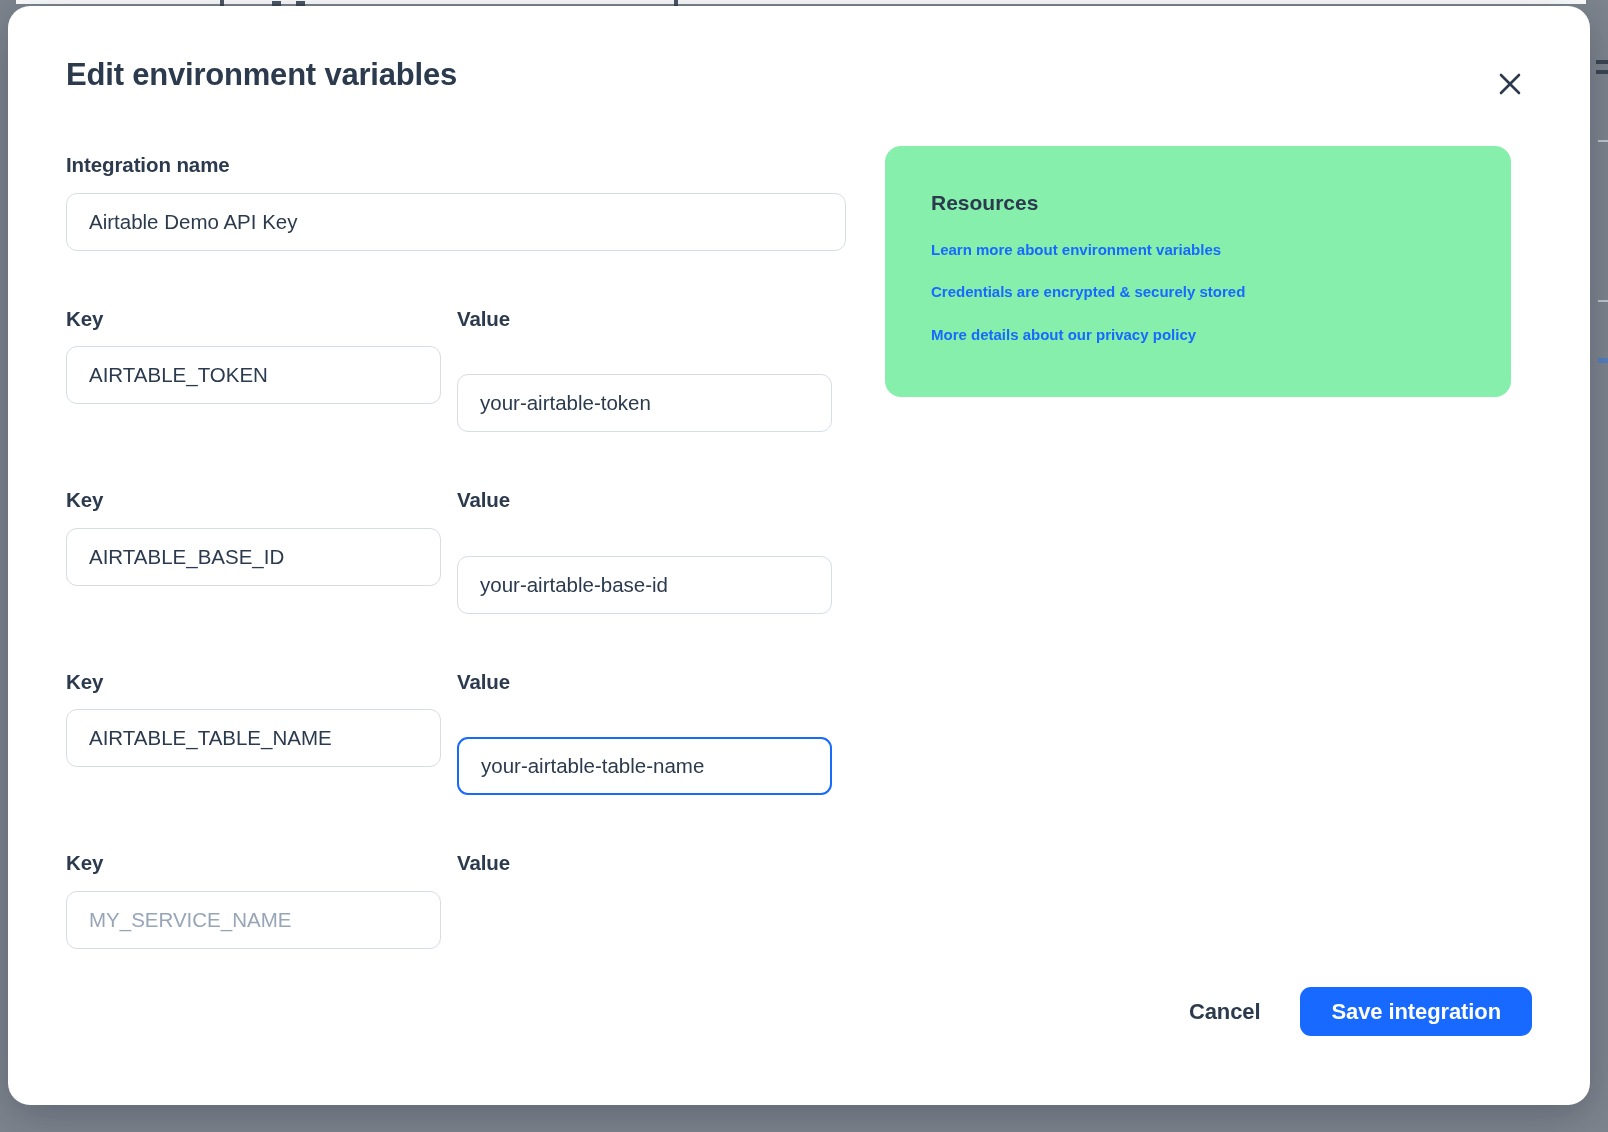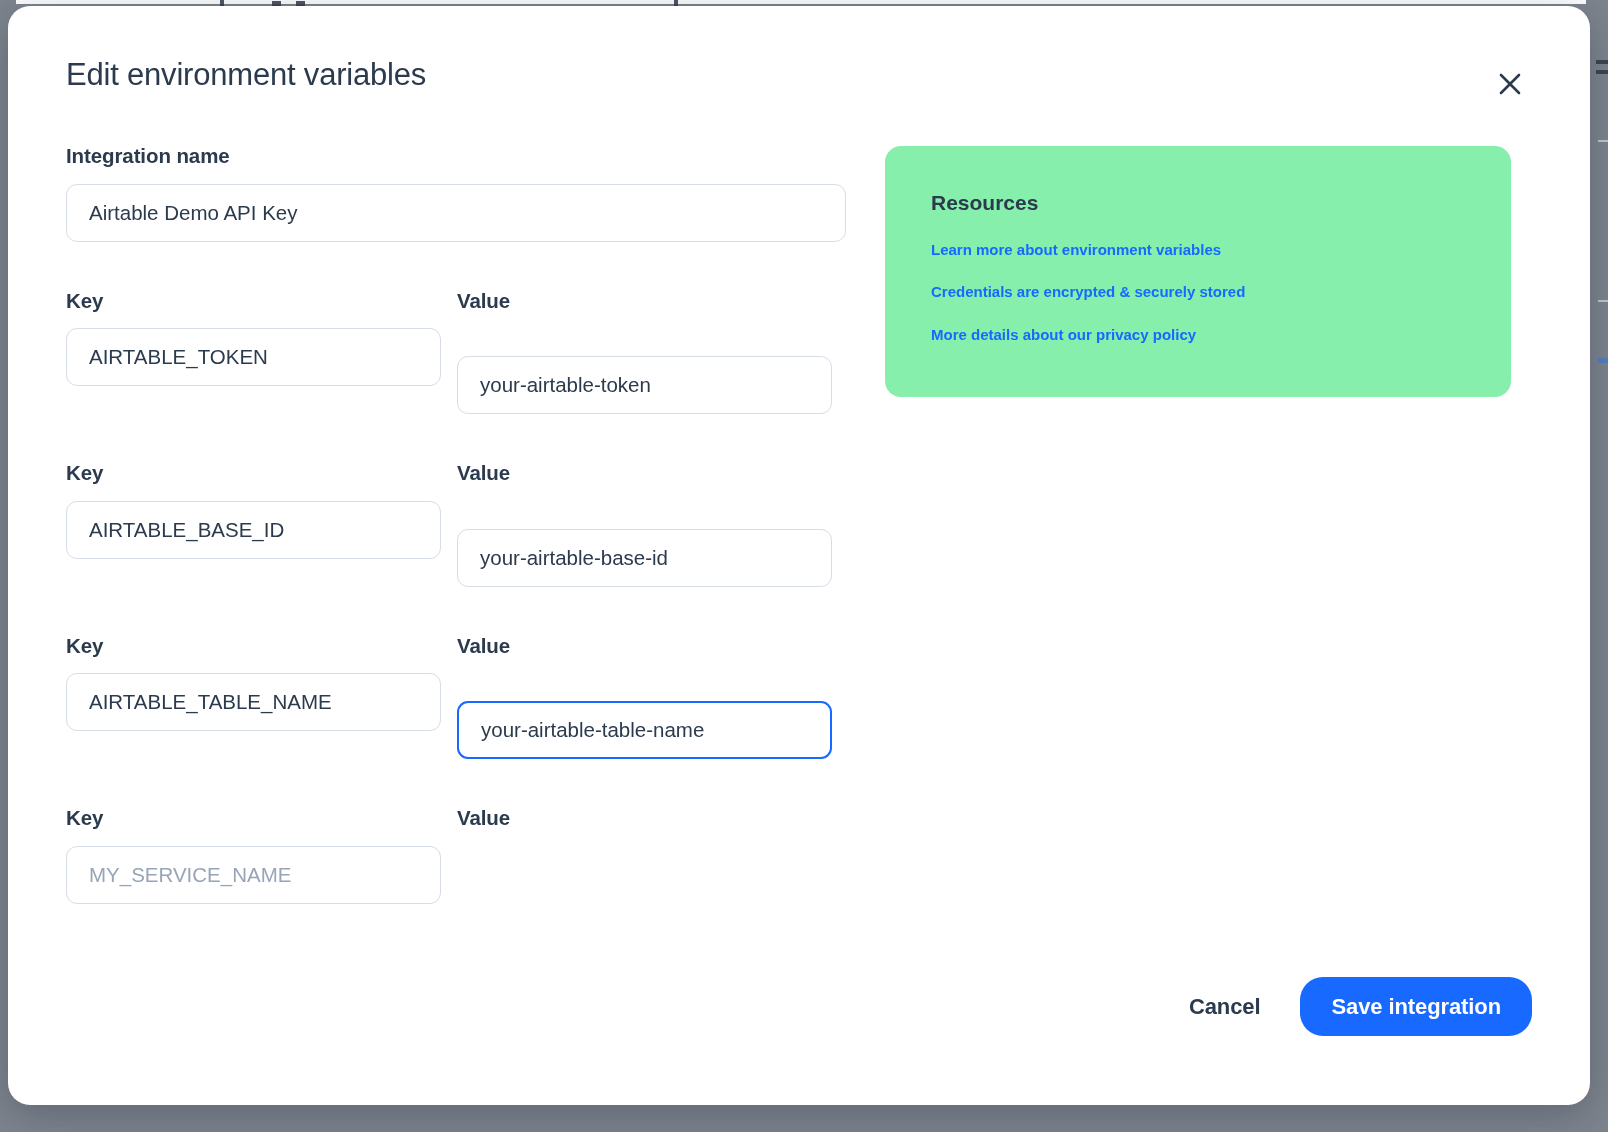--- a/index.html
+++ b/index.html
@@ -62,21 +62,21 @@
     width: 100%;
     height: 100%;
   }
 
   
   .modal-title {
     position: absolute;
     left: 58px;
     top: 51px;
     font-size: 31px;
-    font-weight: 400;
+    font-weight: 700;
     letter-spacing: -0.2px;
     color: #2b3a4d;
     white-space: nowrap;
   }
 
   .close-button {
     position: absolute;
     right: 58px;
     top: 56px;
     width: 44px;
@@ -99,20 +99,21 @@
     top: 140px;
     width: 780px;
   }
 
   .field-label {
     font-size: 20.5px;
     font-weight: 700;
     color: #2b3a4d;
     letter-spacing: -0.1px;
     line-height: 1;
+    margin-top: 9px;
   }
 
   .text-input {
     display: block;
     width: 100%;
     height: 58px;
     padding: 0 22px;
     font-family: "Liberation Sans", sans-serif;
     font-size: 20.5px;
     color: #2b3a4d;
@@ -195,23 +196,23 @@
     letter-spacing: -0.1px;
   }
 
   .save-button {
     font-family: "Liberation Sans", sans-serif;
     font-size: 22px;
     font-weight: 700;
     color: #ffffff;
     background: #1769ff;
     border: none;
-    border-radius: 23px;
+    border-radius: 11px;
     padding: 0 31px;
-    height: 59px;
+    height: 49px;
     cursor: pointer;
     letter-spacing: -0.1px;
   }
 </style>
 </head>
 <body>
 
 <div class="backdrop">
   <div class="backdrop-strip" style="left:16px; top:0; width:1570px; height:4px;"></div>
   <div class="ghost-mark" style="left:220px; top:0; width:4px; height:7px;"></div>

